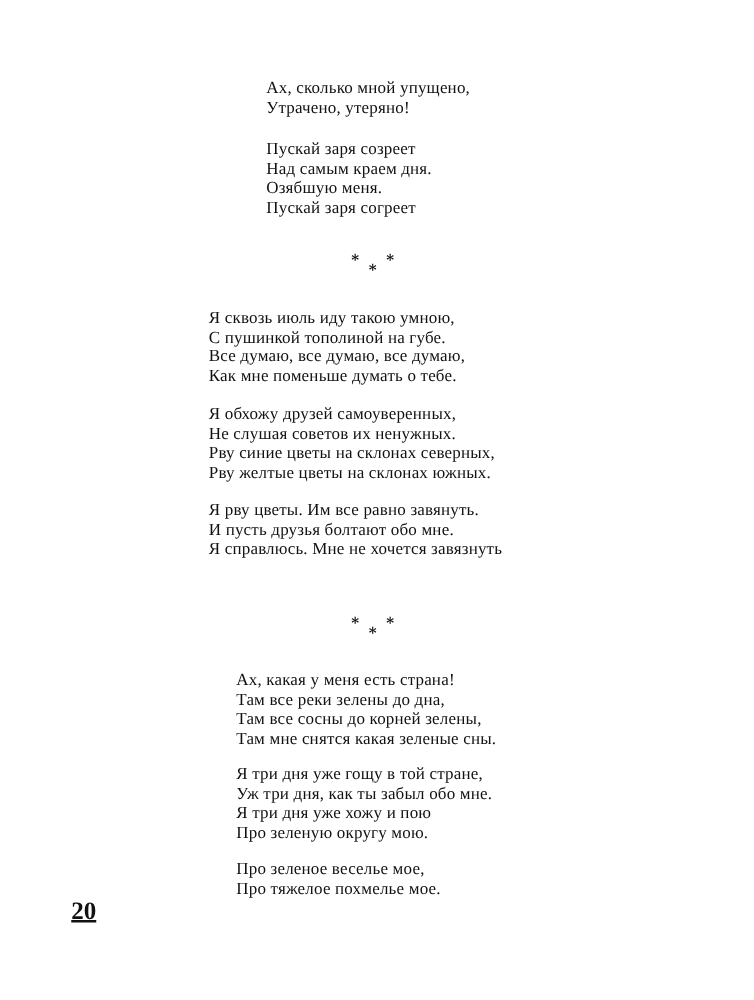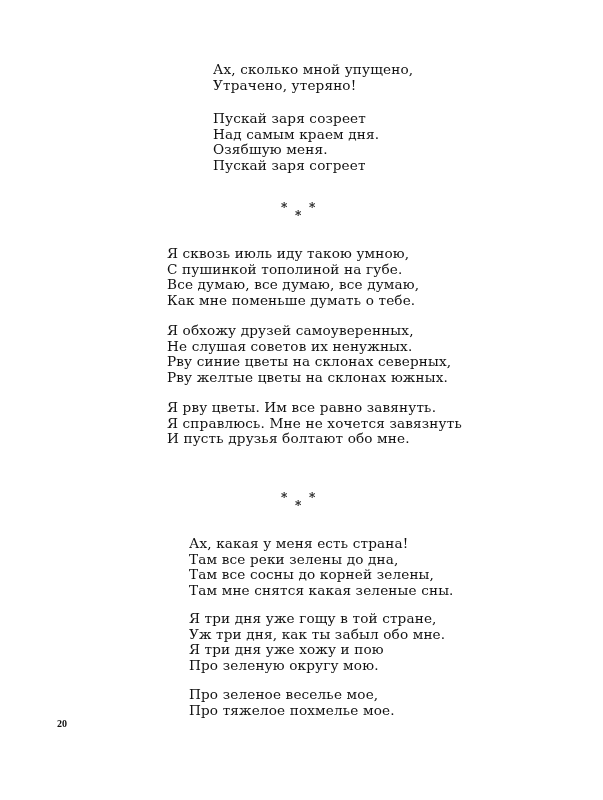--- a/index.html
+++ b/index.html
@@ -1,23 +1,23 @@
 <!DOCTYPE html>
 <html><head>
   <meta charset="utf-8">
   <style>
     html, body { margin: 0; padding: 0; background: #ffffff; }
     body { width: 603px; height: 800px; position: relative; overflow: hidden;
            font-family: "DejaVu Serif", "Liberation Serif", serif; color: #111; }
-    .stanza { position: absolute; }
+    .stanza { position: absolute; font-family: Liberation Serif, serif; }
     .line { font-size: 13.6px; line-height: 15.6px; white-space: nowrap; letter-spacing: 0.15px; }
     .stars { position: absolute; width: 40px; height: 24px; }
     .star { position: absolute; font-size: 12px; font-weight: bold; line-height: 12px; }
-    .page-num { position: absolute; left: 57px; top: 718px; font-size: 10px; font-weight: bold;
-                font-family: "Liberation Serif", serif; }
+    .page-num { position: absolute; left: 57px; top: 718px; font-size: 20px; font-weight: bold;
+                font-family: "Liberation Serif", serif; text-decoration: underline; }
   </style>
 </head>
 <body>
 
 <div class="stanza" style="left:213px; top:62px;">
   <div class="line">Ах, сколько мной упущено,</div>
   <div class="line">Утрачено, утеряно!</div>
 </div>
 <div class="stanza" style="left:213px; top:111px;">
   <div class="line">Пускай заря созреет</div>
@@ -39,22 +39,22 @@
   <div class="line">Как мне поменьше думать о тебе.</div>
 </div>
 <div class="stanza" style="left:167px; top:323px;">
   <div class="line">Я обхожу друзей самоуверенных,</div>
   <div class="line">Не слушая советов их ненужных.</div>
   <div class="line">Рву синие цветы на склонах северных,</div>
   <div class="line">Рву желтые цветы на склонах южных.</div>
 </div>
 <div class="stanza" style="left:167px; top:400px;">
   <div class="line">Я рву цветы. Им все равно завянуть.</div>
+  <div class="line">И пусть друзья болтают обо мне.</div>
   <div class="line">Я справлюсь. Мне не хочется завязнуть</div>
-  <div class="line">И пусть друзья болтают обо мне.</div>
 </div>
 
 <div class="stars" style="left:281px; top:492px;">
   <span class="star" style="left:0; top:0;">*</span>
   <span class="star" style="left:14px; top:8px;">*</span>
   <span class="star" style="left:28px; top:0;">*</span>
 </div>
 
 <div class="stanza" style="left:189px; top:536px;">
   <div class="line">Ах, какая у меня есть страна!</div>

